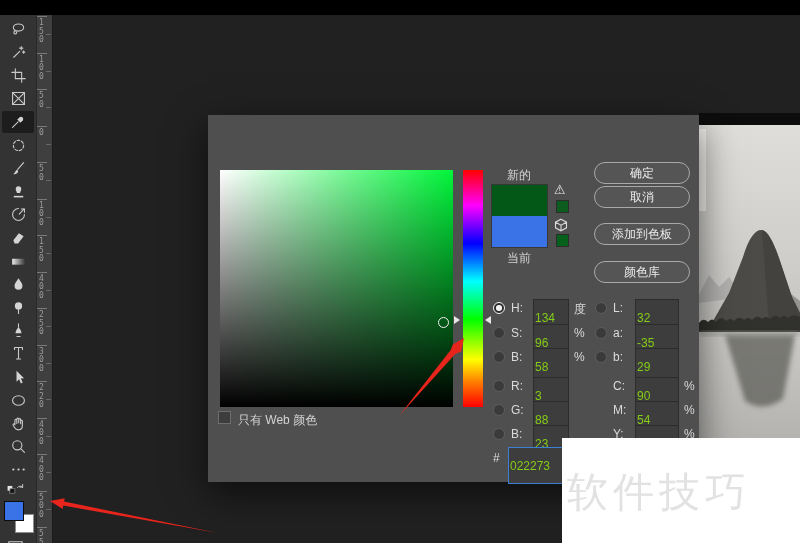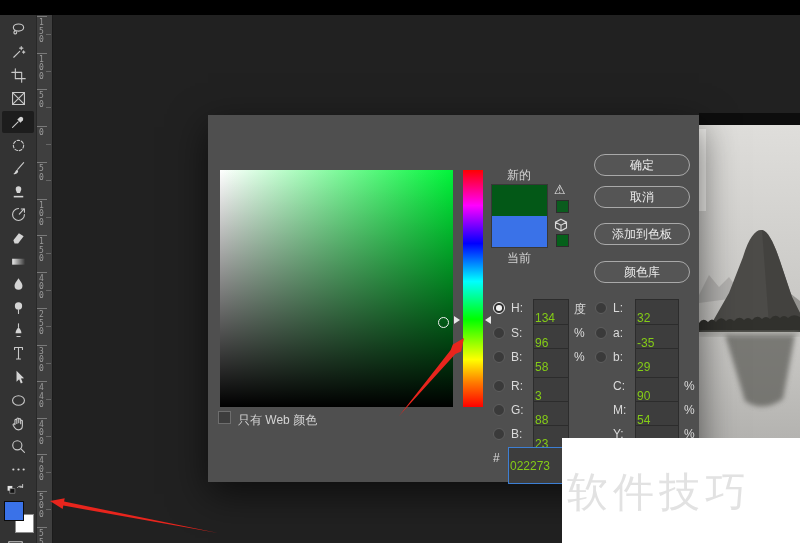--- a/index.html
+++ b/index.html
@@ -251,21 +251,21 @@
       <div class="rlabel" style="top: 183.5px;">100</div>
       <div class="rtick" style="top: 201.5px;"></div>
       <div class="rlabel" style="top: 220px;">150</div>
       <div class="rtick" style="top: 238px;"></div>
       <div class="rlabel" style="top: 256.5px;">400</div>
       <div class="rtick" style="top: 274.5px;"></div>
       <div class="rlabel" style="top: 293px;">250</div>
       <div class="rtick" style="top: 311px;"></div>
       <div class="rlabel" style="top: 329.5px;">300</div>
       <div class="rtick" style="top: 347.5px;"></div>
-      <div class="rlabel" style="top: 366px;">440</div>
+      <div class="rlabel" style="top: 366px;">220</div>
       <div class="rtick" style="top: 384px;"></div>
       <div class="rlabel" style="top: 402.5px;">400</div>
       <div class="rtick" style="top: 420.5px;"></div>
       <div class="rlabel" style="top: 439px;">400</div>
       <div class="rtick" style="top: 457px;"></div>
       <div class="rlabel" style="top: 475.5px;">500</div>
       <div class="rtick" style="top: 493.5px;"></div>
       <div class="rlabel" style="top: 512px;">550</div>
       <div class="rtick" style="top: 530px;"></div>
     </div>
@@ -288,21 +288,21 @@
     <span class="warn">⚠</span>
     <div class="mini" style="left: 348px; top: 85px; background: rgb(11, 92, 30);"></div>
     <span class="cube">
       <svg viewBox="0 0 14 14">
           <path d="M7 1.2 L12.5 4.2 V9.8 L7 12.8 L1.5 9.8 V4.2 Z M1.5 4.2 L7 7.2 L12.5 4.2 M7 7.2 V12.8"></path>
         </svg>
     </span>
     <div class="mini" style="left: 348px; top: 119px; background: rgb(5, 96, 26);"></div>
 
     <div id="btncol">
-        <div class="pbtn" style="top: 39px;">确定</div>
+        <div class="pbtn" style="top: 47px;">确定</div>
         <div class="pbtn" style="top: 71px;">取消</div>
         <div class="pbtn" style="top: 108px;">添加到色板</div>
         <div class="pbtn" style="top: 146px;">颜色库</div>
       </div>
     <div id="fields">
         <div class="radio selected" style="left: 285px; top: 187px;"></div>
         <span class="flabel" style="left: 303px; top: 186px;">H:</span>
         <div class="finput" style="left: 325px; top: 184px; width: 36px;">134</div>
         <span class="fsuffix" style="left: 366px; top: 186px;">度</span>
         <div class="radio" style="left: 285px; top: 212px;"></div>

